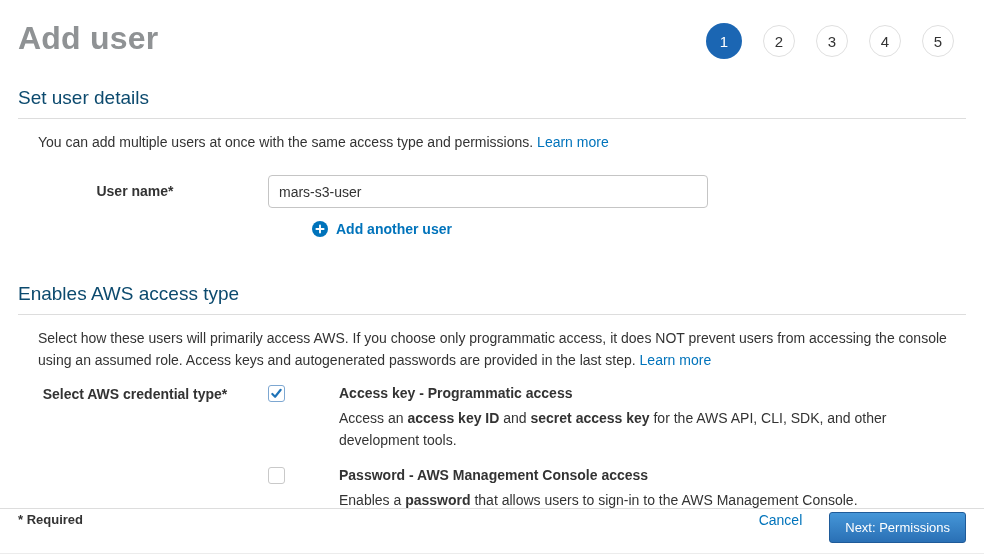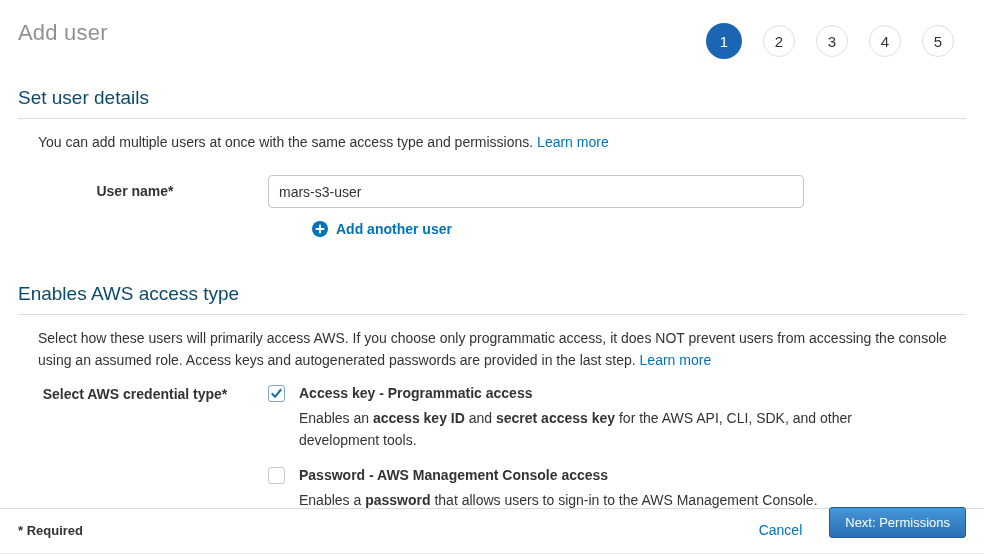--- a/index.html
+++ b/index.html
@@ -6,59 +6,59 @@
   html, body { width: 984px; height: 556px; background: #fff; overflow: hidden; }
   body {
     font-family: "Liberation Sans", sans-serif;
     color: #333;
     position: relative;
   }
   .page { padding: 0 18px; position: relative; height: 556px; }
 
   
   .header { display: flex; justify-content: space-between; align-items: flex-start; padding-top: 20px; }
-  .page-title { font-size: 22px; font-weight: 400; color: #8f9294; letter-spacing: 0.2px; }
+  .page-title { font-size: 32px; font-weight: 700; color: #8f9294; letter-spacing: 0.2px; }
   .steps { display: flex; align-items: center; gap: 21px; padding-top: 3px; padding-right: 12px; }
   .step { width: 32px; height: 32px; border-radius: 50%; border: 1px solid #e0e0e0; background: #fff;
           display: flex; align-items: center; justify-content: center; font-size: 15px; color: #333; }
   .step.active { width: 36px; height: 36px; border: none; background: #1b66b3; color: #fff; }
 
   
   .section-heading { font-size: 19px; font-weight: 400; color: #0c4a6e; padding-bottom: 9px; border-bottom: 1px solid #ddd; }
   .sec1 { margin-top: 28px; }
   .sec2 { margin-top: 46px; }
   .intro { font-size: 14px; color: #333; margin-top: 12px; line-height: 22px; margin-left: 20px; }
   a, .link { color: #0073bb; text-decoration: none; cursor: pointer; }
 
   
   .form-row { display: flex; margin-top: 22px; }
   .form-label { width: 250px; text-align: center; padding-right: 16px; font-weight: bold; font-size: 14px; color: #333; flex: none; padding-top: 8px; }
   .form-label.cb-label { padding-top: 1px; }
-  .username-input { width: 536px; height: 33px; border: 1px solid #c5c5c5; border-radius: 4px; padding: 4px 10px;
+  .username-input { width: 440px; height: 33px; border: 1px solid #c5c5c5; border-radius: 4px; padding: 4px 10px;
                     font-size: 14px; color: #333; font-family: "Liberation Sans", sans-serif; outline: none; }
   .add-row { margin-top: 13px; gap: 44px; }
   .add-link { display: inline-flex; align-items: center; gap: 8px; font-size: 14px; font-weight: bold; color: #0073bb; }
   .plus-icon { width: 16px; height: 16px; display: block; color: #0073bb; }
 
   
   .options { display: flex; flex-direction: column; gap: 16px; margin-top: 0; }
   .option { display: flex; gap: 14px; }
   .checkbox { width: 17px; height: 17px; border: 1px solid #c9c9c9; border-radius: 3px; background: #fff; flex: none; margin-top: 0; cursor: pointer; position: relative; }
   .checkbox svg { display: none; position: absolute; left: 1px; top: 1px; }
   .checkbox.checked { border-color: #7da7d1; }
   .checkbox.checked svg { display: block; }
-  .option-text { max-width: 560px; }
+  .option-text { max-width: 560px; margin-left: 40px; }
   .option-title { font-size: 14px; font-weight: bold; color: #333; line-height: 17px; }
   .option-desc { font-size: 14px; color: #333; line-height: 22px; margin-top: 5px; }
   .option-desc .b { font-weight: bold; }
   .cred-row { margin-top: 14px; }
 
   
   .footer { position: absolute; left: 0; right: 0; bottom: 2px; border-top: 1px solid #ddd; border-bottom: 1px solid #ececec;
-            height: 46px; display: flex; align-items: flex-end; padding: 15px 18px; background: #fff; }
+            height: 46px; display: flex; align-items: flex-start; padding: 3px 18px; background: #fff; }
   .required-note { font-size: 13px; font-weight: bold; color: #333; }
   .footer-spacer { flex: 1; }
   .cancel-link { font-size: 14px; font-weight: normal; color: #0073bb; margin-right: 27px; }
   .next-button { font-family: "Liberation Sans", sans-serif; font-size: 13px; font-weight: normal; color: #fff;
                  background: linear-gradient(to bottom, #4596d8, #2a70b5); border: 1px solid #1f5b99; border-radius: 3px;
                  padding: 7px 15px; cursor: pointer; }
 </style>
 </head>
 <body>
 
@@ -105,21 +105,21 @@
       <div class="options">
 
         <div class="option">
           <div class="checkbox checked">
             <svg width="13" height="13" viewBox="0 0 14 14">
               <path d="M2.5 7.5l3 3 6-7.5" stroke="#1f73b7" stroke-width="2.3" fill="none" stroke-linecap="round" stroke-linejoin="round"></path>
             </svg>
           </div>
           <div class="option-text">
             <div class="option-title">Access key - Programmatic access</div>
-            <div class="option-desc"><span>Enables an </span><span class="b">access key ID</span><span> and </span><span class="b">secret access key</span><span> for the AWS API, CLI, SDK, and other development tools.</span></div>
+            <div class="option-desc"><span>Access an </span><span class="b">access key ID</span><span> and </span><span class="b">secret access key</span><span> for the AWS API, CLI, SDK, and other development tools.</span></div>
           </div>
         </div>
 
         <div class="option">
           <div class="checkbox">
             
           </div>
           <div class="option-text">
             <div class="option-title">Password - AWS Management Console access</div>
             <div class="option-desc"><span>Enables a </span><span class="b">password</span><span> that allows users to sign-in to the AWS Management Console.</span></div>

